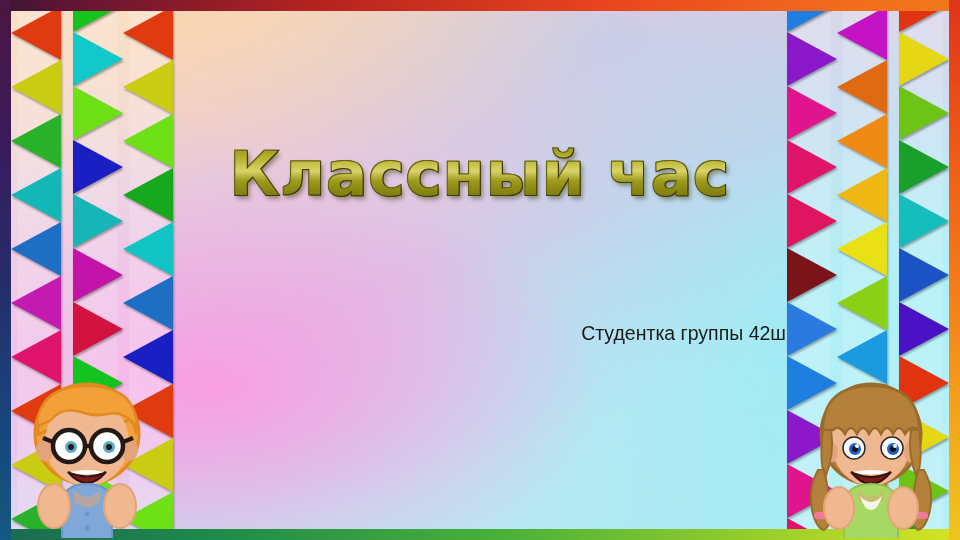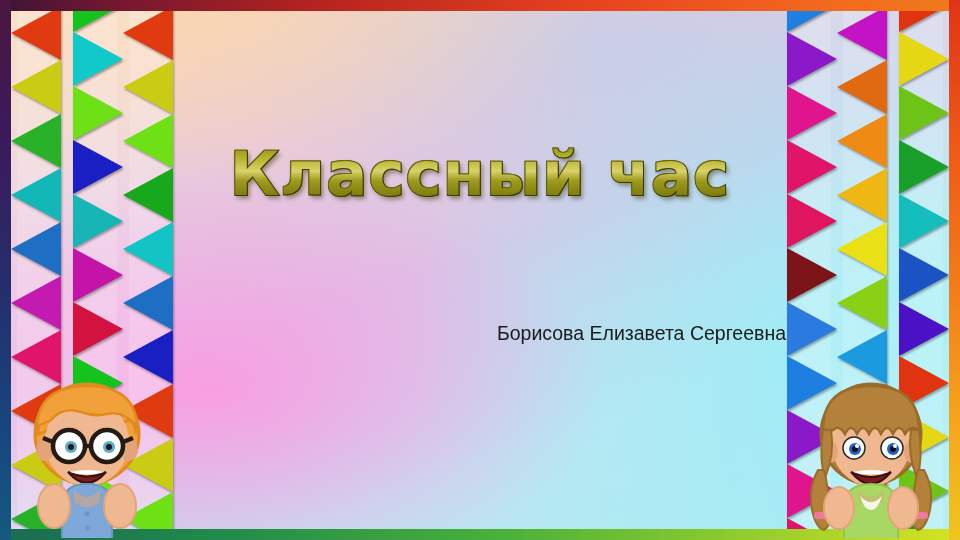--- a/index.html
+++ b/index.html
@@ -203,21 +203,21 @@
 
   <div class="bar bar-top"></div>
   <div class="bar bar-bottom"></div>
   <div class="bar bar-left"></div>
   <div class="bar bar-right"></div>
 
   <div id="title-outline">Классный час</div>
   <div id="title">Классный час</div>
 
   <div id="author">
-    <div>Борисова Елизавета Сергеевна</div>
+    <div>Студентка группы 42ш</div>
   </div>
 
   <svg id="boy" class="kid" viewBox="0 0 150 200">
     <g id="boy-g">
  <ellipse cx="75" cy="96" rx="52" ry="50" fill="#f2a03a" stroke="#e08a20" stroke-width="3"></ellipse>
  <path d="M26 96 q0 -46 49 -46 q49 0 49 46 q0 -8 -6 -14 q-18 6 -44 2 q-26 -4 -38 8 q-8 4 -10 4 z" fill="#f2a03a" stroke="#e08a20" stroke-width="3"></path>
  <ellipse cx="75" cy="104" rx="42" ry="44" fill="#f0b890"></ellipse>
  <ellipse cx="33" cy="112" rx="9" ry="11" fill="#e3a479"></ellipse>
  <ellipse cx="117" cy="112" rx="9" ry="11" fill="#e3a479"></ellipse>
  <path d="M25 88 q2 -40 50 -40 q48 0 50 40 q-14 -16 -30 -12 q-12 3 -26 -2 q-18 -6 -30 8 q-8 4 -14 6 z" fill="#f2a03a" stroke="#e08a20" stroke-width="2.5"></path>

